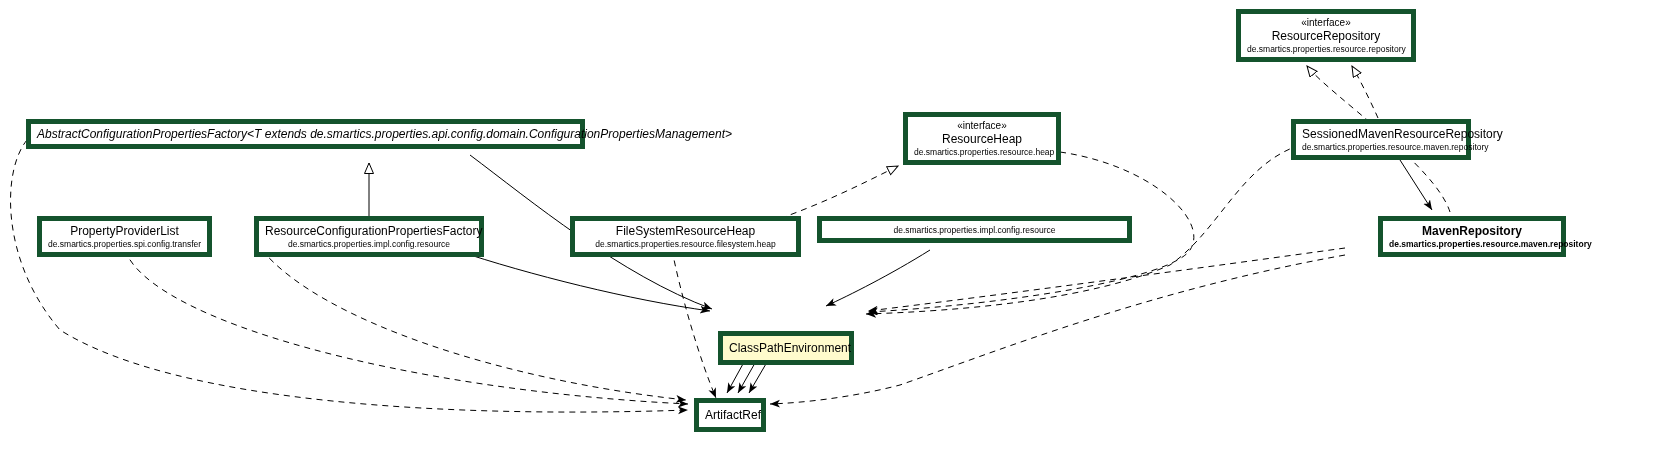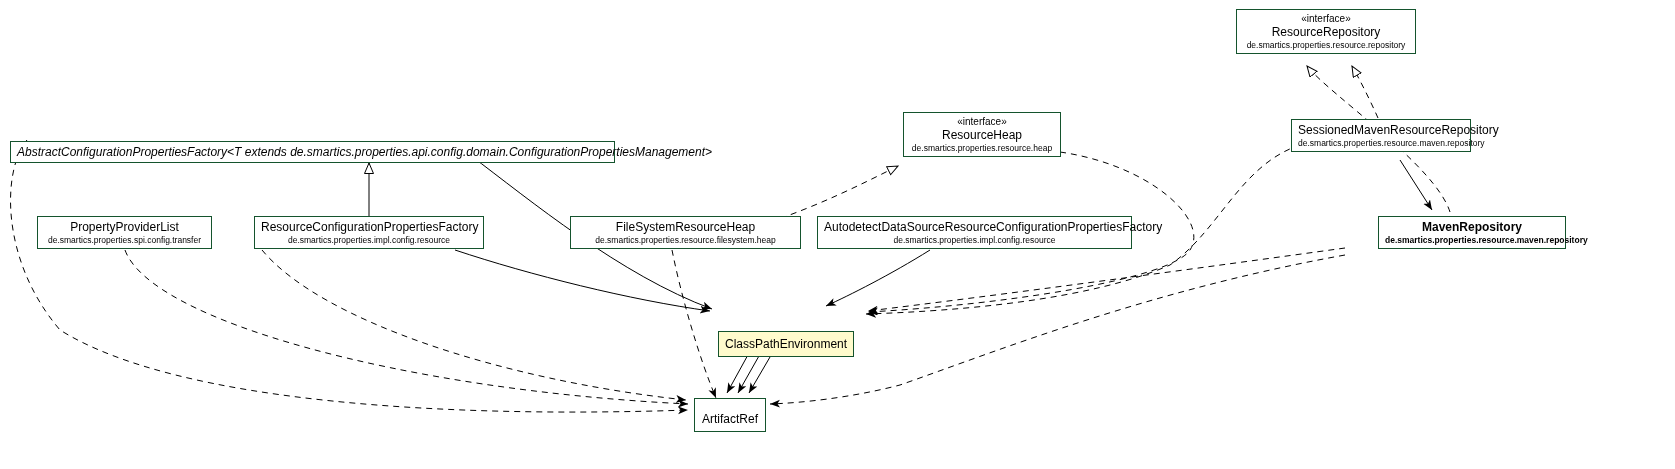--- a/index.html
+++ b/index.html
@@ -22,21 +22,21 @@
     position: absolute;
     left: 0;
     top: 0;
     width: 1675px;
     height: 469px;
     pointer-events: none;
   }
   .node {
     position: absolute;
     box-sizing: border-box;
-    border: 1px solid #14532d;
+    border: 5px solid #14532d;
     background: #ffffff;
     text-align: center;
     padding: 3px 6px 3px 6px;
     line-height: 1.18;
     white-space: nowrap;
   }
   .node.highlight {
     background: #fffbcc;
     margin-top: 20px;
   }
@@ -114,21 +114,21 @@
       <path d="M784,333 L749,393" marker-end="url(#filledArrow)"></path>
     </g>
   </svg>
 
   <div class="node" style="left:1236px; top:9px; width:180px;">
     <span class="stereotype">«interface»</span>
     <span class="cname">ResourceRepository</span>
     <span class="pkg">de.smartics.properties.resource.repository</span>
   </div>
 
-  <div class="node" style="left:10px; top:119px; width:605px;margin-top:22px;">
+  <div class="node" style="left:26px; top:119px; width:559px;">
     <span class="cname italic">AbstractConfigurationPropertiesFactory&lt;T extends de.smartics.properties.api.config.domain.ConfigurationPropertiesManagement&gt;</span>
   </div>
 
   <div class="node" style="left:903px; top:112px; width:158px;">
     <span class="stereotype">«interface»</span>
     <span class="cname">ResourceHeap</span>
     <span class="pkg">de.smartics.properties.resource.heap</span>
   </div>
 
   <div class="node" style="left:1291px; top:119px; width:180px;">
@@ -145,30 +145,29 @@
     <span class="cname">ResourceConfigurationPropertiesFactory</span>
     <span class="pkg">de.smartics.properties.impl.config.resource</span>
   </div>
 
   <div class="node" style="left:570px; top:216px; width:231px;">
     <span class="cname">FileSystemResourceHeap</span>
     <span class="pkg">de.smartics.properties.resource.filesystem.heap</span>
   </div>
 
   <div class="node" style="left:817px; top:216px; width:315px;">
-    <span class="cname">AutodetectDataSourceResourceConfigurationPropertiesFactory</span>
     <span class="pkg">de.smartics.properties.impl.config.resource</span>
   </div>
 
   <div class="node" style="left:1378px; top:216px; width:188px;font-weight:bold;">
     <span class="cname">MavenRepository</span>
     <span class="pkg">de.smartics.properties.resource.maven.repository</span>
   </div>
 
   <div class="node highlight single" style="left:718px; top:311px; width:136px; padding-top:4px; padding-bottom:4px;">
     <span class="cname">ClassPathEnvironment</span>
   </div>
 
-  <div class="node single" style="left:694px; top:398px; width:72px; padding-top:12px; padding-bottom:4px;">
+  <div class="node single" style="left:694px; top:398px; width:72px; padding-top:4px; padding-bottom:4px;">
     <span class="cname">ArtifactRef</span>
   </div>
 
 </div>
 
 </body></html>

